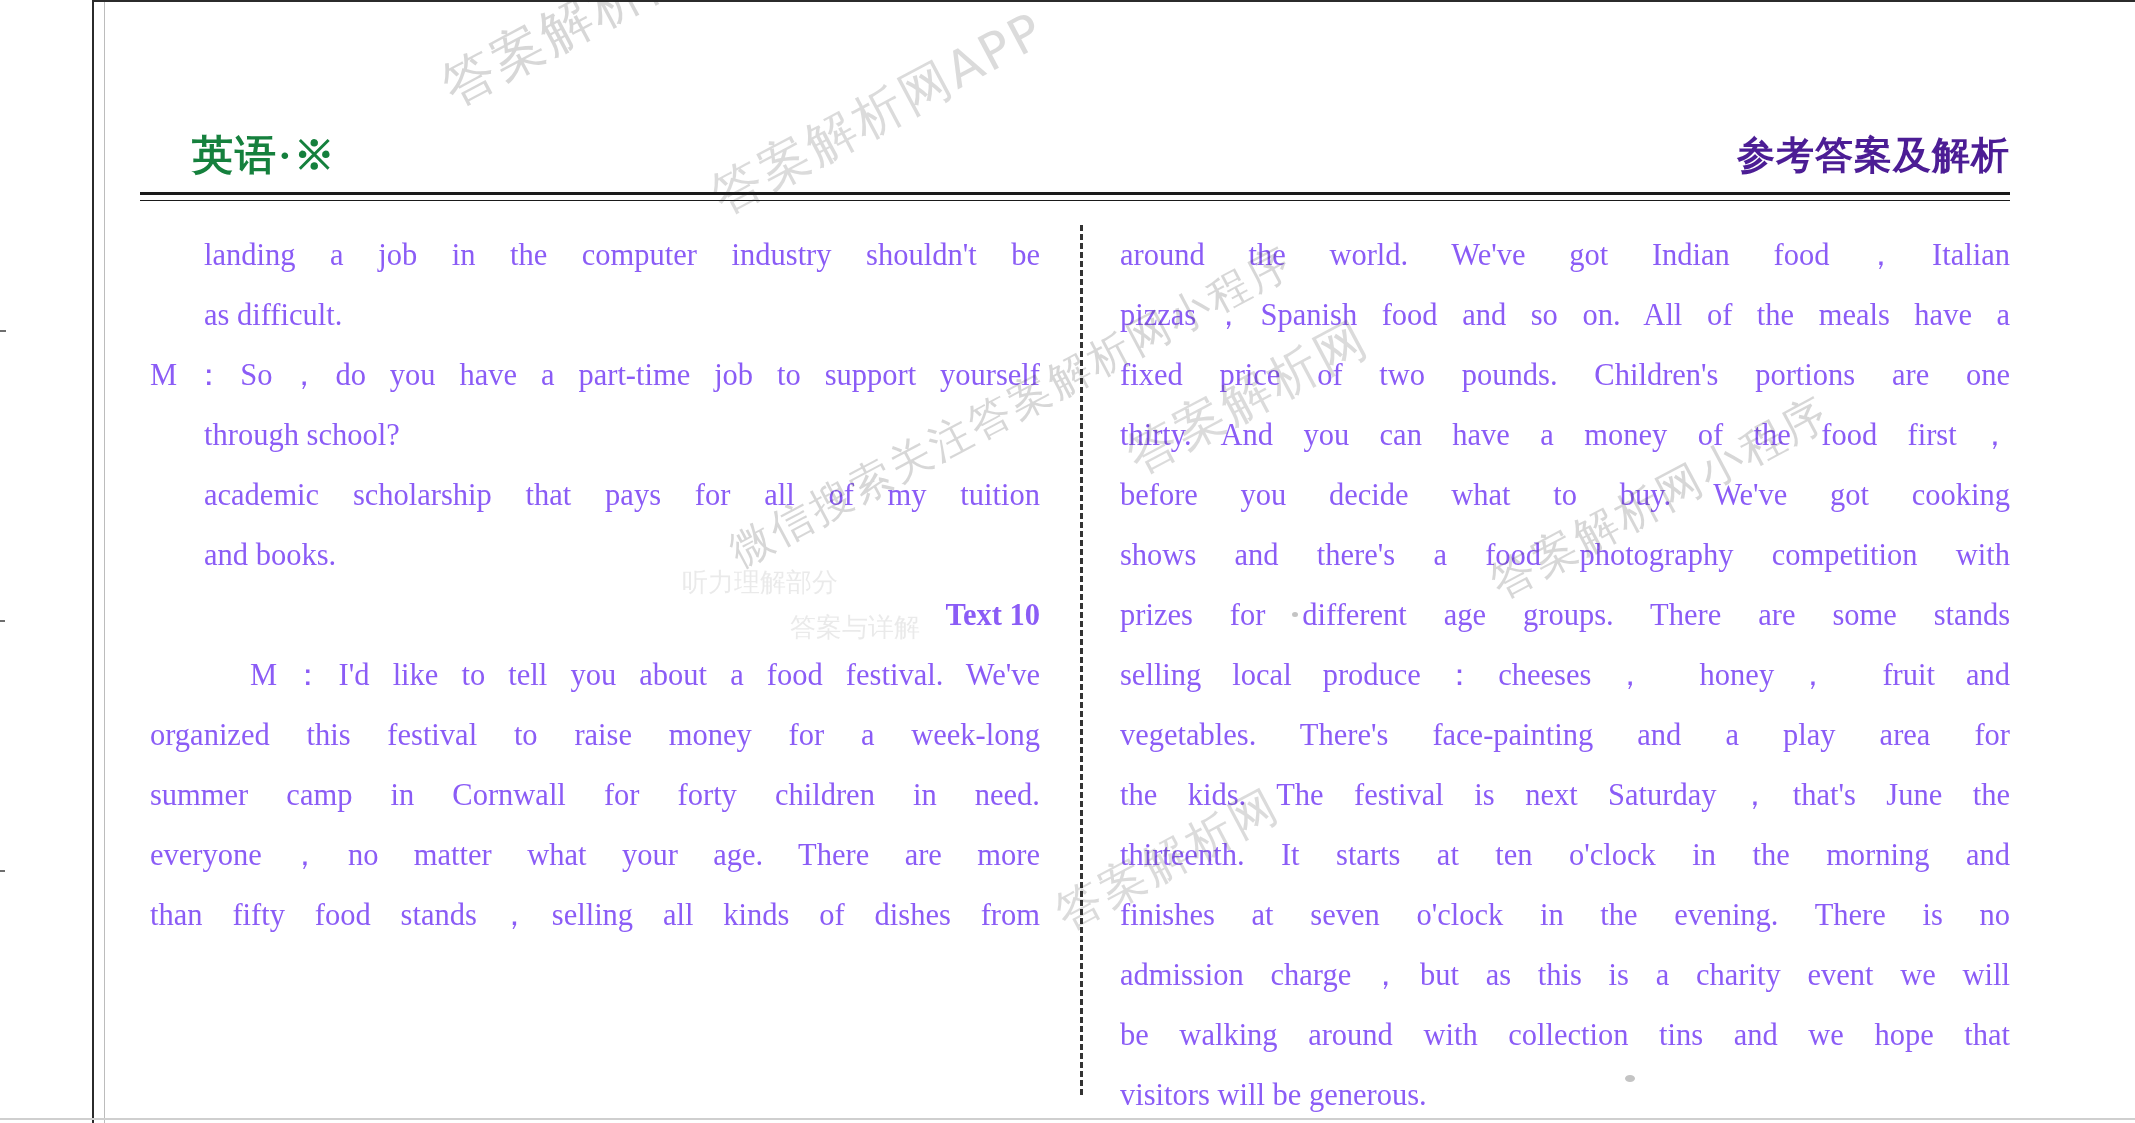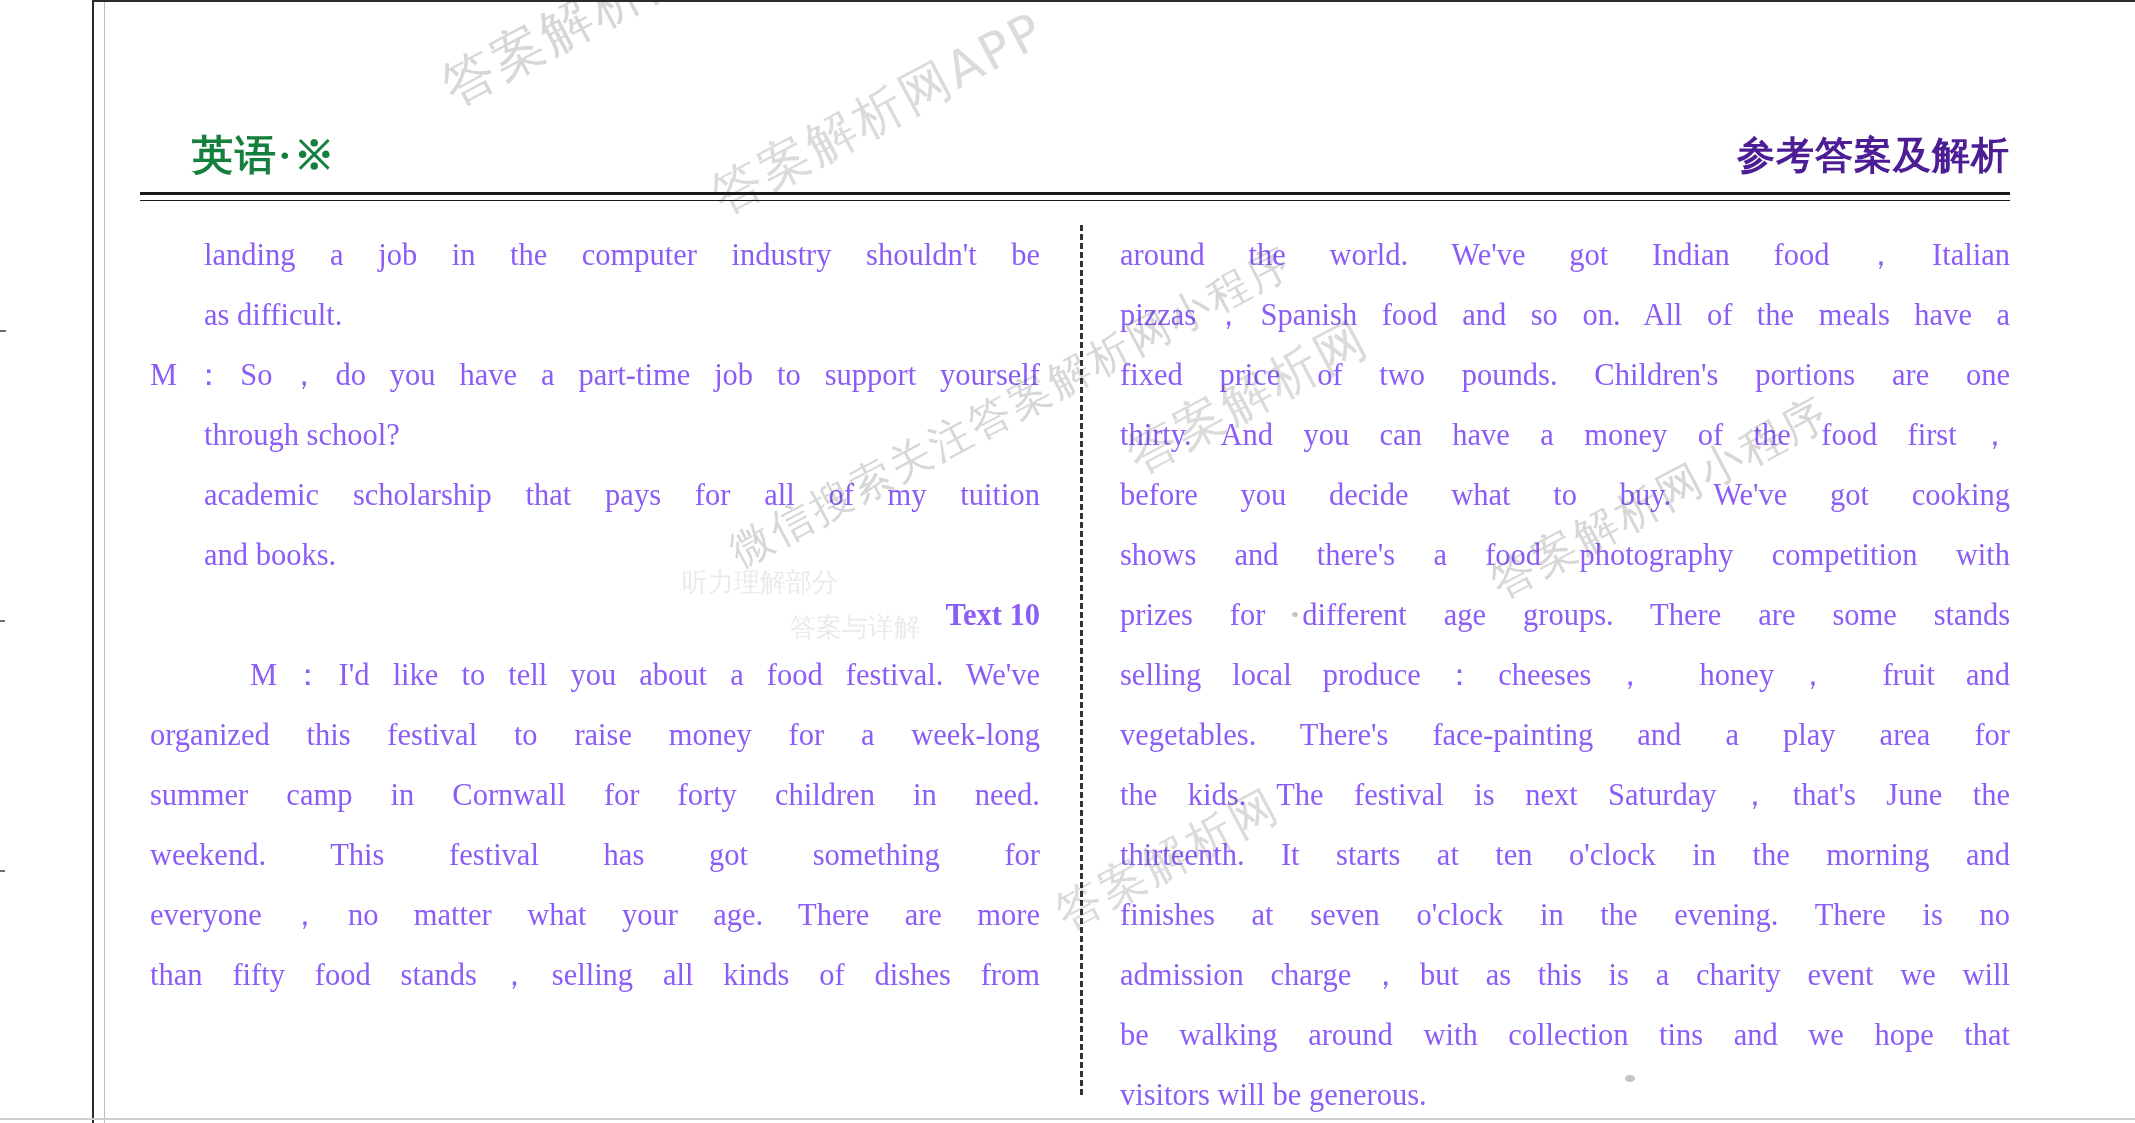--- a/index.html
+++ b/index.html
@@ -194,21 +194,20 @@
       <p class="line just indent-hang">landing a job in the computer industry shouldn't be</p>
       <p class="line indent-hang">as difficult.</p>
       <p class="line just">M：So，do you have a part-time job to support yourself</p>
       <p class="line indent-hang">through school?</p>
       <p class="line just indent-hang">academic scholarship that pays for all of my tuition</p>
       <p class="line indent-hang">and books.</p>
       <p class="line bold">Text 10</p>
       <p class="line just indent-para">M：I'd like to tell you about a food festival. We've</p>
       <p class="line just">organized this festival to raise money for a week-long</p>
       <p class="line just">summer camp in Cornwall for forty children in need.</p>
-      <p class="line just">weekend. This festival has got something for</p>
       <p class="line just">everyone，no matter what your age. There are more</p>
       <p class="line just">than fifty food stands，selling all kinds of dishes from</p>
     </div>
 
     <div class="col col-right">
       <p class="line just">around the world. We've got Indian food，Italian</p>
       <p class="line just">pizzas，Spanish food and so on. All of the meals have a</p>
       <p class="line just">fixed price of two pounds. Children's portions are one</p>
       <p class="line just">thirty. And you can have a money of the food first，</p>
       <p class="line just">before you decide what to buy. We've got cooking</p>

